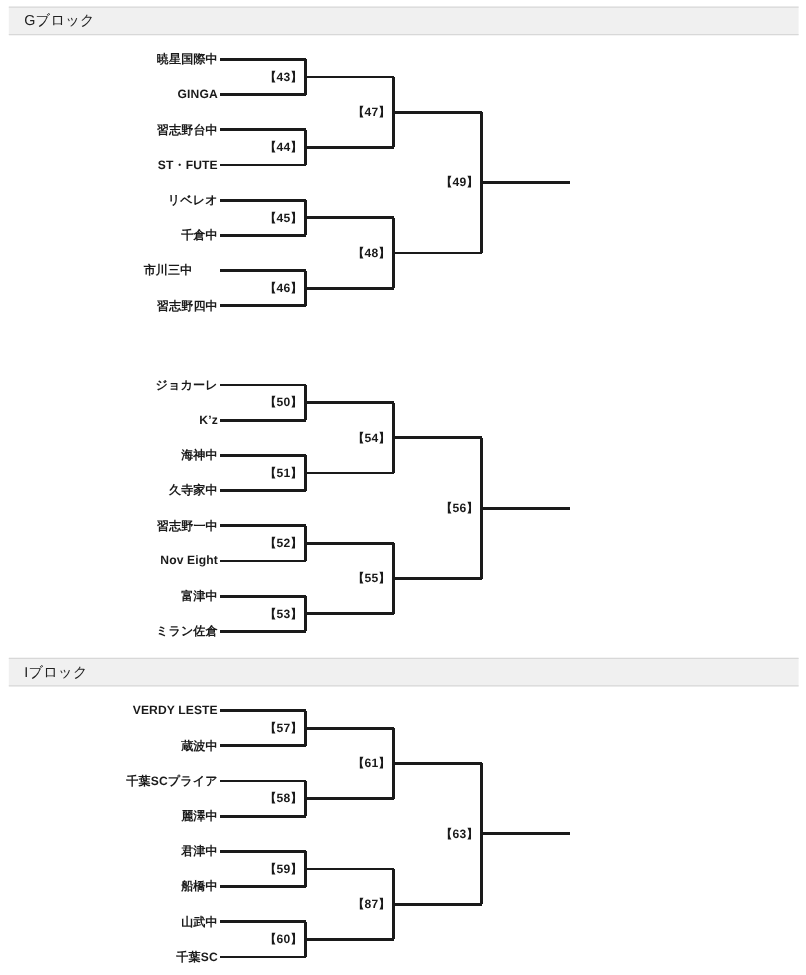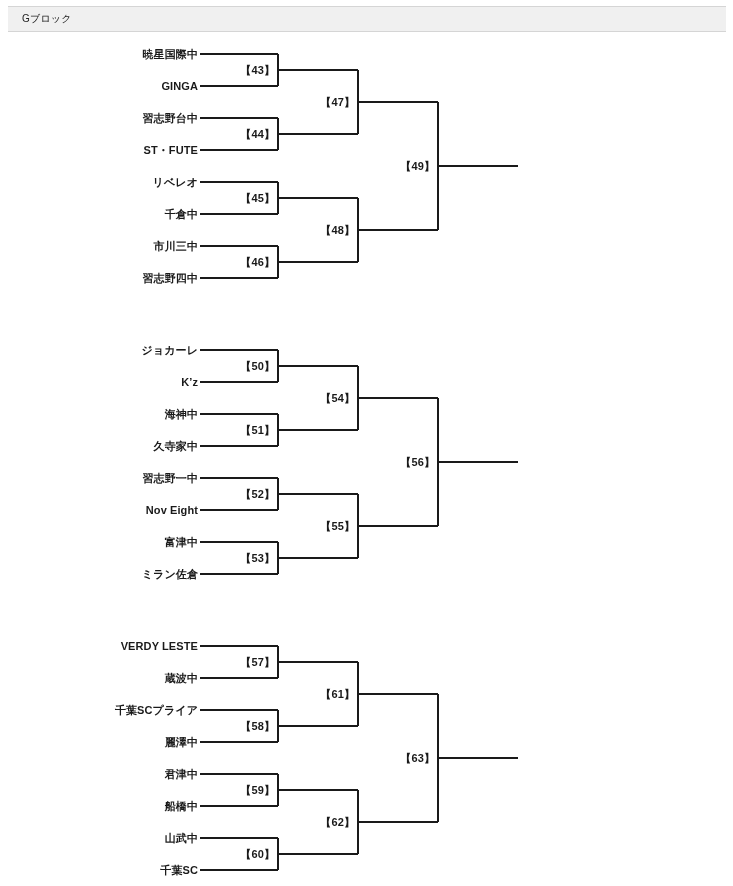--- a/index.html
+++ b/index.html
@@ -34,21 +34,21 @@
     box-sizing: border-box;
     background: #f0f0f0;
     border-top: 1px solid #d5d5d5;
     border-bottom: 1px solid #d5d5d5;
   }
   .block-header-label {
     position: absolute;
     left: 14px;
     top: 50%;
     transform: translateY(-50%);
-    font-size: 10px;
+    font-size: 13px;
     font-weight: 400;
     letter-spacing: 0.2px;
     color: #222222;
     white-space: nowrap;
   }
   .bracket {
     position: absolute;
     left: 0;
     top: 32px;
     width: 733px;
@@ -117,21 +117,21 @@
           <line x1="438" y1="134" x2="518" y2="134"></line>
         </g>
       </svg>
 
       <div class="team-name" style="right:535px; top:22px;">暁星国際中</div>
       <div class="team-name" style="right:535px; top:54px;">GINGA</div>
       <div class="team-name" style="right:535px; top:86px;">習志野台中</div>
       <div class="team-name" style="right:535px; top:118px;">ST・FUTE</div>
       <div class="team-name" style="right:535px; top:150px;">リベレオ</div>
       <div class="team-name" style="right:535px; top:182px;">千倉中</div>
-      <div class="team-name" style="right:535px; top:214px;text-align:right;">市川三中</div>
+      <div class="team-name" style="right:558px; top:214px;text-align:right;">市川三中</div>
       <div class="team-name" style="right:535px; top:246px;">習志野四中</div>
 
       <div class="match-no" style="right:458px; top:38px;">【43】</div>
       <div class="match-no" style="right:458px; top:102px;">【44】</div>
       <div class="match-no" style="right:458px; top:166px;">【45】</div>
       <div class="match-no" style="right:458px; top:230px;">【46】</div>
       <div class="match-no" style="right:378px; top:70px;">【47】</div>
       <div class="match-no" style="right:378px; top:198px;">【48】</div>
       <div class="match-no" style="right:298px; top:134px;">【49】</div>
     </div>
@@ -179,20 +179,23 @@
       <div class="match-no" style="right:458px; top:102px;">【51】</div>
       <div class="match-no" style="right:458px; top:166px;">【52】</div>
       <div class="match-no" style="right:458px; top:230px;">【53】</div>
       <div class="match-no" style="right:378px; top:70px;">【54】</div>
       <div class="match-no" style="right:378px; top:198px;">【55】</div>
       <div class="match-no" style="right:298px; top:134px;">【56】</div>
     </div>
   </div>
 
   <div class="block">
+    <div class="block-header">
+      <span class="block-header-label">Iブロック</span>
+    </div>
     <div class="bracket">
       <svg width="733" height="264" viewBox="0 0 733 264">
         <g stroke="#1a1a1a" stroke-width="2.6" fill="none" shape-rendering="crispEdges">
           <line x1="200" y1="22" x2="278" y2="22"></line>
           <line x1="200" y1="54" x2="278" y2="54"></line>
           <line x1="278" y1="22" x2="278" y2="54"></line>
           <line x1="200" y1="86" x2="278" y2="86"></line>
           <line x1="200" y1="118" x2="278" y2="118"></line>
           <line x1="278" y1="86" x2="278" y2="118"></line>
           <line x1="200" y1="150" x2="278" y2="150"></line>
@@ -221,18 +224,18 @@
       <div class="team-name" style="right:535px; top:150px;">君津中</div>
       <div class="team-name" style="right:535px; top:182px;">船橋中</div>
       <div class="team-name" style="right:535px; top:214px;">山武中</div>
       <div class="team-name" style="right:535px; top:246px;">千葉SC</div>
 
       <div class="match-no" style="right:458px; top:38px;">【57】</div>
       <div class="match-no" style="right:458px; top:102px;">【58】</div>
       <div class="match-no" style="right:458px; top:166px;">【59】</div>
       <div class="match-no" style="right:458px; top:230px;">【60】</div>
       <div class="match-no" style="right:378px; top:70px;">【61】</div>
-      <div class="match-no" style="right:378px; top:198px;">【62】</div>
+      <div class="match-no" style="right:378px; top:198px;">【87】</div>
       <div class="match-no" style="right:298px; top:134px;">【63】</div>
     </div>
   </div>
 
 </div>
 
 </body></html>

